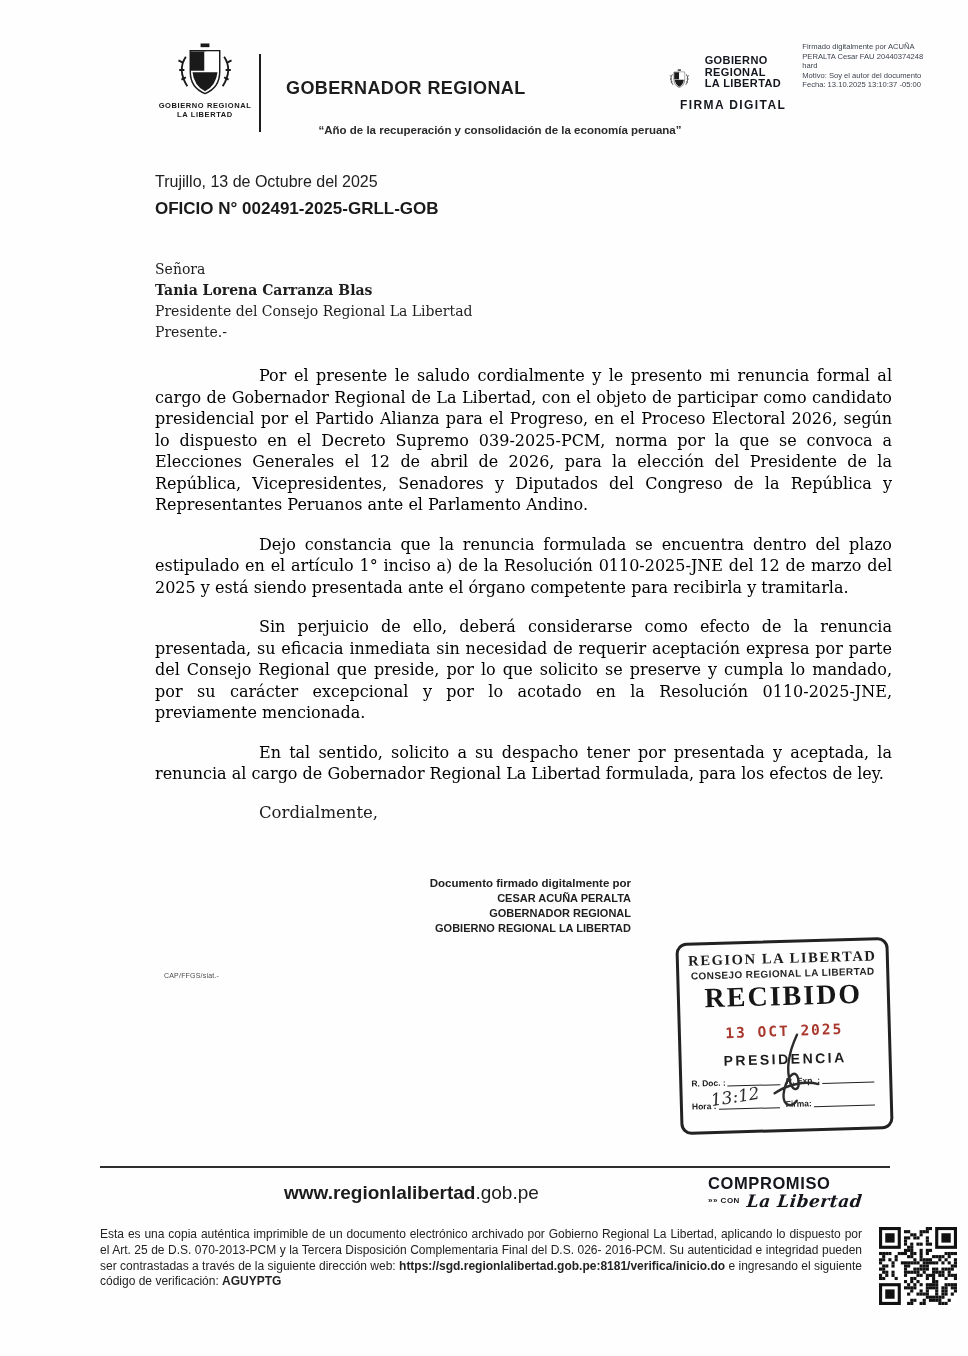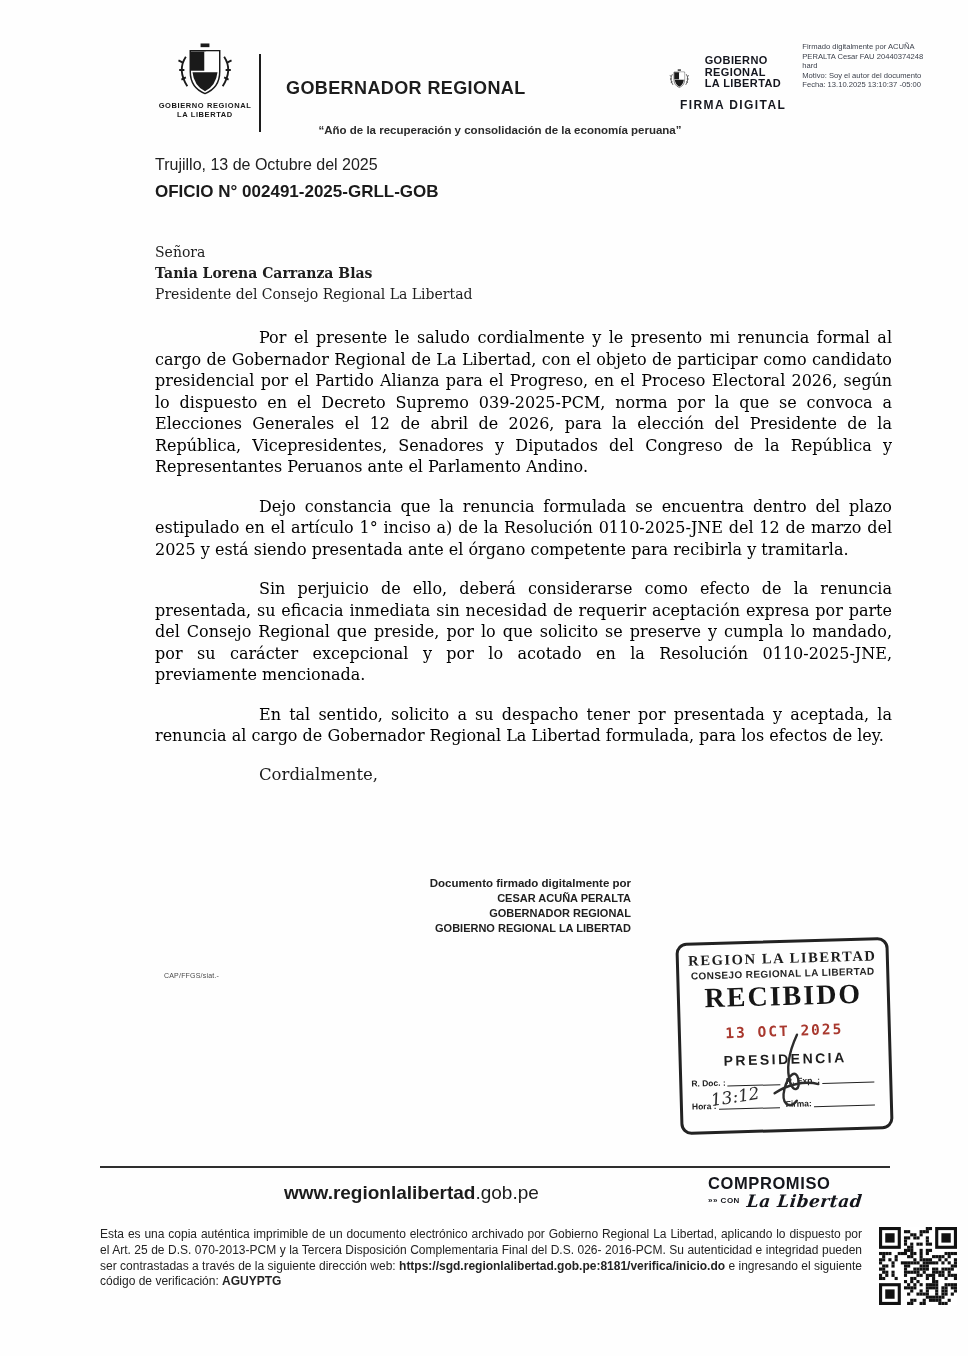--- a/index.html
+++ b/index.html
@@ -18,21 +18,21 @@
   .motto { position:absolute; left:120px; top:124px; width:760px; text-align:center; font-size:11.5px; font-weight:bold; color:#2b2b2b; }
 
   .digsig { position:absolute; left:666px; top:42px; width:300px; }
   .digsig-row { display:flex; align-items:flex-end;gap:8px; }
   .digsig-seal { width:28px; margin-top:2px; }
   .digsig-entity { font-size:11px; font-weight:bold; line-height:11.5px; letter-spacing:.4px; color:#13151e; margin-left:4px; width:90px; }
   .digsig-details { font-size:7.6px; line-height:9.6px; color:#3a3f4a; width:172px; margin-left:4px; }
   .digsig-label { font-size:12px; font-weight:bold; letter-spacing:1.4px; color:#15171f; margin:8px 0 0 14px; }
 
   
-  .letter { position:absolute; left:155px; top:156px; width:737px; }
+  .letter { position:absolute; left:155px; top:173px; width:737px; }
   .place-date { font-size:16px; color:#202020; }
   .doc-number { font-size:17px; font-weight:bold; margin-top:8px; color:#1a1a1a; }
   .recipient { margin-top:40px; font-family:"DejaVu Serif", serif; font-size:14px; line-height:21px; color:#1e1e1e; }
   .recipient .r-name { font-weight:bold; }
   .paragraphs { margin-top:22px; font-family:"DejaVu Serif", serif; font-size:16px; line-height:21.5px; text-align:justify; color:#000000; }
   .paragraphs p { text-indent:104px; margin-bottom:18px; }
   .closing { font-family:"DejaVu Serif", serif; font-size:16.5px; padding-left:104px; margin-top:16px; color:#1c1c1c; }
 
   .signed-by { position:absolute; left:371px; top:876px; width:260px; text-align:right; font-size:11px; line-height:15px; font-weight:bold; color:#202020; }
   .signed-by .sb-first { font-size:11.5px; }
@@ -128,20 +128,21 @@
   <div class="motto">“Año de la recuperación y consolidación de la economía peruana”</div>
 
   <div class="letter">
     <div class="place-date">Trujillo, 13 de Octubre del 2025</div>
     <div class="doc-number">OFICIO N° 002491-2025-GRLL-GOB</div>
 
     <div class="recipient">
       <div>Señora</div>
       <div class="r-name">Tania Lorena Carranza Blas</div>
       <div>Presidente del Consejo Regional La Libertad</div>
+      <div>Presente.-</div>
     </div>
 
     <div class="paragraphs">
       <p>Por el presente le saludo cordialmente y le presento mi renuncia formal al cargo de Gobernador Regional de La Libertad, con el objeto de participar como candidato presidencial por el Partido Alianza para el Progreso, en el Proceso Electoral 2026, según lo dispuesto en el Decreto Supremo 039-2025-PCM, norma por la que se convoca a Elecciones Generales el 12 de abril de 2026, para la elección del Presidente de la República, Vicepresidentes, Senadores y Diputados del Congreso de la República y Representantes Peruanos ante el Parlamento Andino.</p>
       <p>Dejo constancia que la renuncia formulada se encuentra dentro del plazo estipulado en el artículo 1° inciso a) de la Resolución 0110-2025-JNE del 12 de marzo del 2025 y está siendo presentada ante el órgano competente para recibirla y tramitarla.</p>
       <p>Sin perjuicio de ello, deberá considerarse como efecto de la renuncia presentada, su eficacia inmediata sin necesidad de requerir aceptación expresa por parte del Consejo Regional que preside, por lo que solicito se preserve y cumpla lo mandado, por su carácter excepcional y por lo acotado en la Resolución 0110-2025-JNE, previamente mencionada.</p>
       <p>En tal sentido, solicito a su despacho tener por presentada y aceptada, la renuncia al cargo de Gobernador Regional La Libertad formulada, para los efectos de ley.</p>
     </div>
 
     <div class="closing">Cordialmente,</div>

